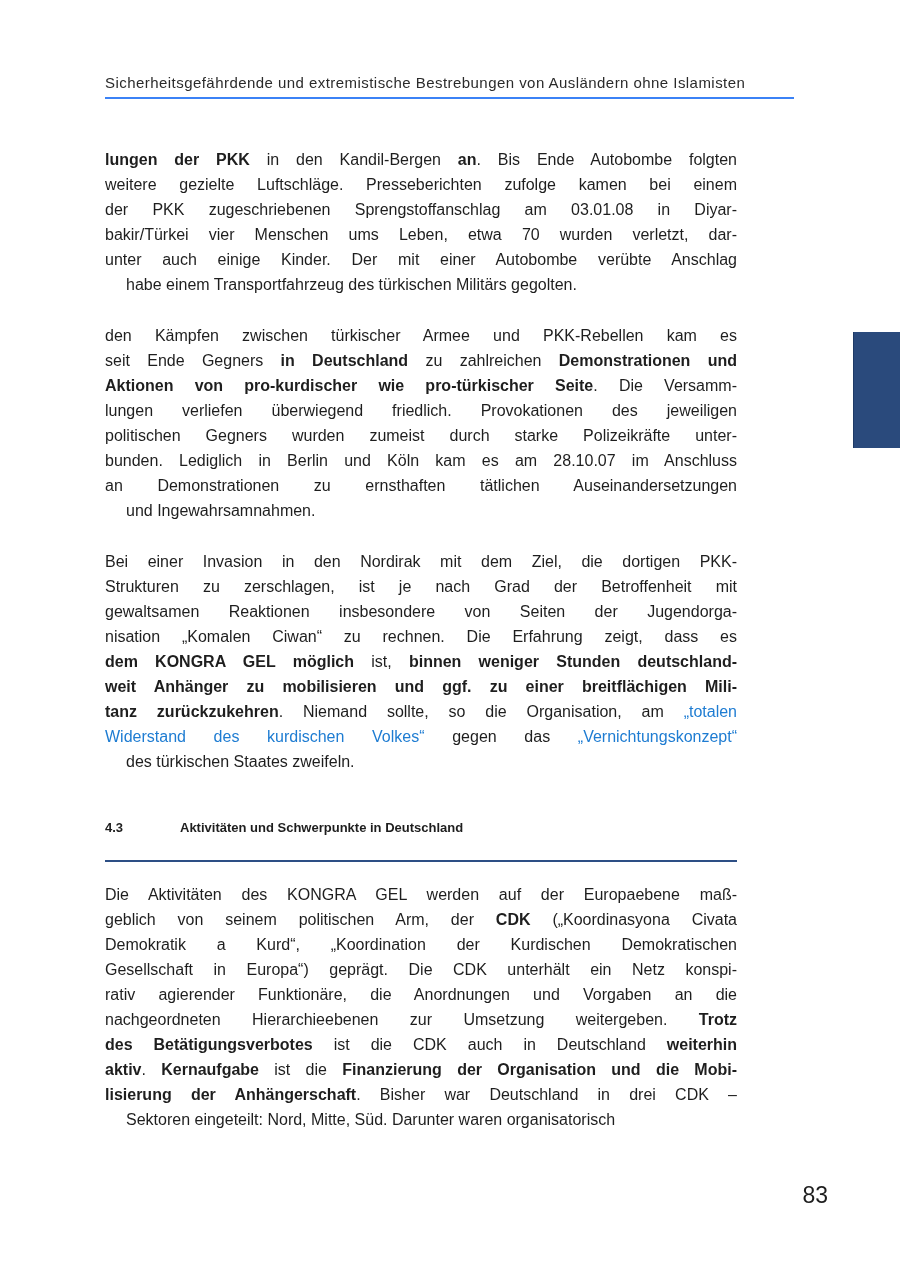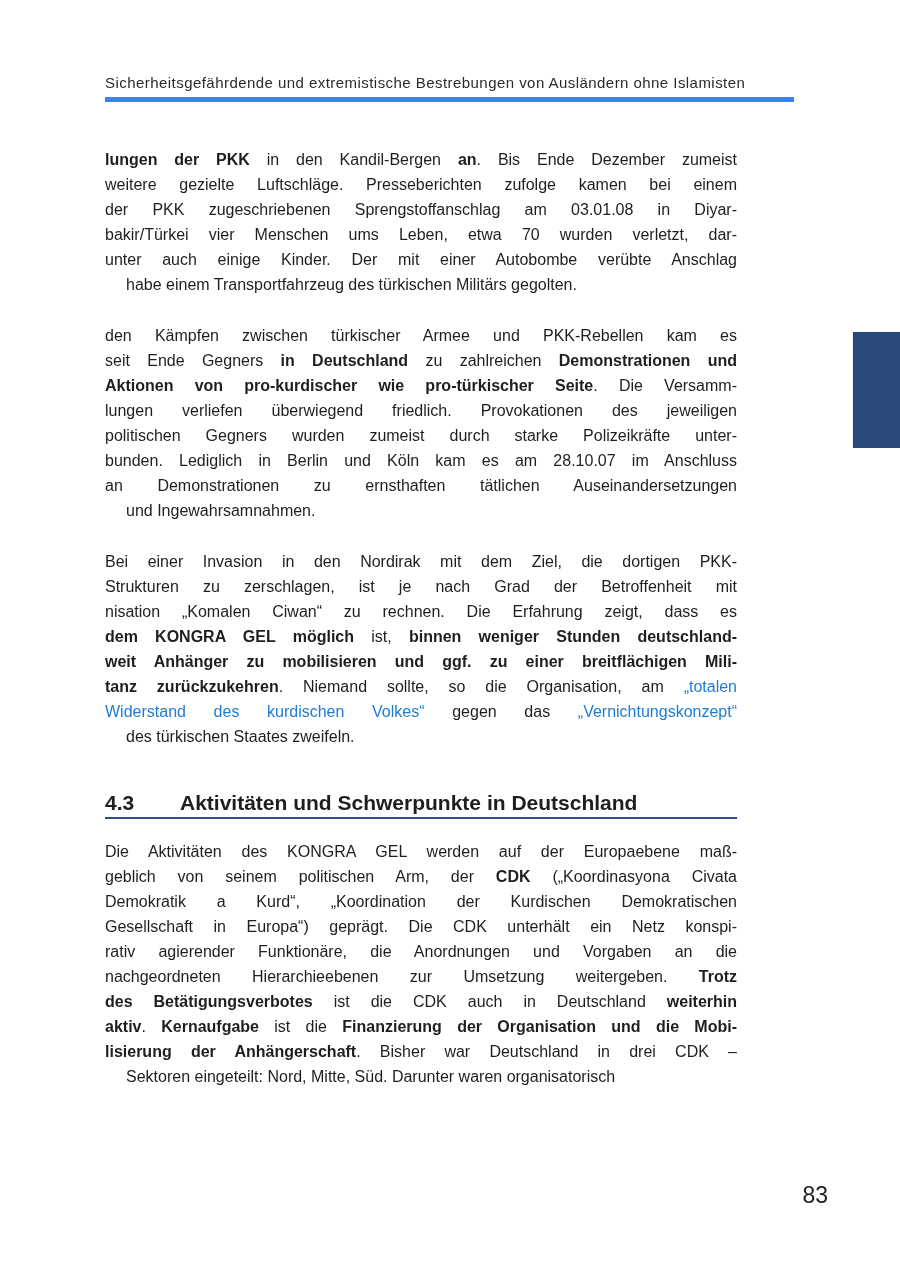--- a/index.html
+++ b/index.html
@@ -12,42 +12,42 @@
   }
   .page { position: absolute; inset: 0; overflow: hidden; }
 
   .page-header {
     position: absolute;
     left: 105px; top: 75px; width: 689px;
     font-size: 15px; line-height: 16px;
     letter-spacing: 0.45px;
     color: #2b2b2b;
     padding-bottom: 6px;
-    border-bottom: 5px solid #3b82f6;
+    border-bottom: 2px solid #3b82f6;
     white-space: nowrap;
   }
 
   .content {
     position: absolute;
     left: 105px; top: 147px; width: 632px;
     font-size: 16px; line-height: 25px;
     color: #1e1e1e;
   }
   .para { margin: 0 0 26px 0; }
   .line { text-align: justify; text-align-last: justify; }
   .line.last { text-align-last: left; margin-left: 21px; }
   .line span.bold { font-weight: bold; }
   .line span.blue { color: var(--link-blue, #1e7cd2); }
 
   .section-heading {
     display: flex;
     margin-top: 45px; margin-bottom: 20px;
     font-weight: bold;
-    font-size: 21px; line-height: 18px;
-    padding-bottom: 5px;
+    font-size: 13px; line-height: 18px;
+    padding-bottom: 23px;
     border-bottom: 2px solid var(--rule-blue, #2d4f85);
   }
   .section-number { width: 75px; flex: 0 0 75px; }
   .section-title { flex: 1; }
 
   .edge-tab {
     position: absolute;
     left: 853px; top: 332px;
     width: 47px; height: 116px;
     background: var(--tab-blue, #2a4a7c);
@@ -64,40 +64,41 @@
 </head>
 <body>
 
 <div class="page">
 
   <div class="page-header">Sicherheitsgefährdende und extremistische Bestrebungen von Ausländern ohne Islamisten</div>
 
   <div class="content">
     <div>
         <div class="para">
-          <div class="line"><span class="bold">lungen der PKK</span><span> in den Kandil-Bergen </span><span class="bold">an</span><span>. Bis Ende Dezember zumeist</span></div>
+          <div class="line"><span class="bold">lungen der PKK</span><span> in den Kandil-Bergen </span><span class="bold">an</span><span>. Bis Ende Autobombe folgten</span></div>
           <div class="line"><span>weitere gezielte Luftschläge. Presseberichten zufolge kamen bei einem</span></div>
           <div class="line"><span>der PKK zugeschriebenen Sprengstoffanschlag am 03.01.08 in Diyar-</span></div>
           <div class="line"><span>bakir/Türkei vier Menschen ums Leben, etwa 70 wurden verletzt, dar-</span></div>
           <div class="line"><span>unter auch einige Kinder. Der mit einer Autobombe verübte Anschlag</span></div>
           <div class="line last"><span>habe einem Transportfahrzeug des türkischen Militärs gegolten.</span></div>
         </div>
         <div class="para">
           <div class="line"><span>den Kämpfen zwischen türkischer Armee und PKK-Rebellen kam es</span></div>
           <div class="line"><span>seit Ende Gegners </span><span class="bold">in Deutschland</span><span> zu zahlreichen </span><span class="bold">Demonstrationen und</span></div>
           <div class="line"><span class="bold">Aktionen von pro-kurdischer wie pro-türkischer Seite</span><span>. Die Versamm-</span></div>
           <div class="line"><span>lungen verliefen überwiegend friedlich. Provokationen des jeweiligen</span></div>
           <div class="line"><span>politischen Gegners wurden zumeist durch starke Polizeikräfte unter-</span></div>
           <div class="line"><span>bunden. Lediglich in Berlin und Köln kam es am 28.10.07 im Anschluss</span></div>
           <div class="line"><span>an Demonstrationen zu ernsthaften tätlichen Auseinandersetzungen</span></div>
           <div class="line last"><span>und Ingewahrsamnahmen.</span></div>
         </div>
         <div class="para">
           <div class="line"><span>Bei einer Invasion in den Nordirak mit dem Ziel, die dortigen PKK-</span></div>
           <div class="line"><span>Strukturen zu zerschlagen, ist je nach Grad der Betroffenheit mit</span></div>
+          <div class="line"><span>gewaltsamen Reaktionen insbesondere von Seiten der Jugendorga-</span></div>
           <div class="line"><span>nisation „Komalen Ciwan“ zu rechnen. Die Erfahrung zeigt, dass es</span></div>
           <div class="line"><span class="bold">dem KONGRA GEL möglich</span><span> ist, </span><span class="bold">binnen weniger Stunden deutschland-</span></div>
           <div class="line"><span class="bold">weit Anhänger zu mobilisieren und ggf. zu einer breitflächigen Mili-</span></div>
           <div class="line"><span class="bold">tanz zurückzukehren</span><span>. Niemand sollte, so die Organisation, am </span><span class="blue">„totalen</span></div>
           <div class="line"><span class="blue">Widerstand des kurdischen Volkes“</span><span> gegen das </span><span class="blue">„Vernichtungskonzept“</span></div>
           <div class="line last"><span>des türkischen Staates zweifeln.</span></div>
         </div>
       </div>
 
     <div class="section-heading">

